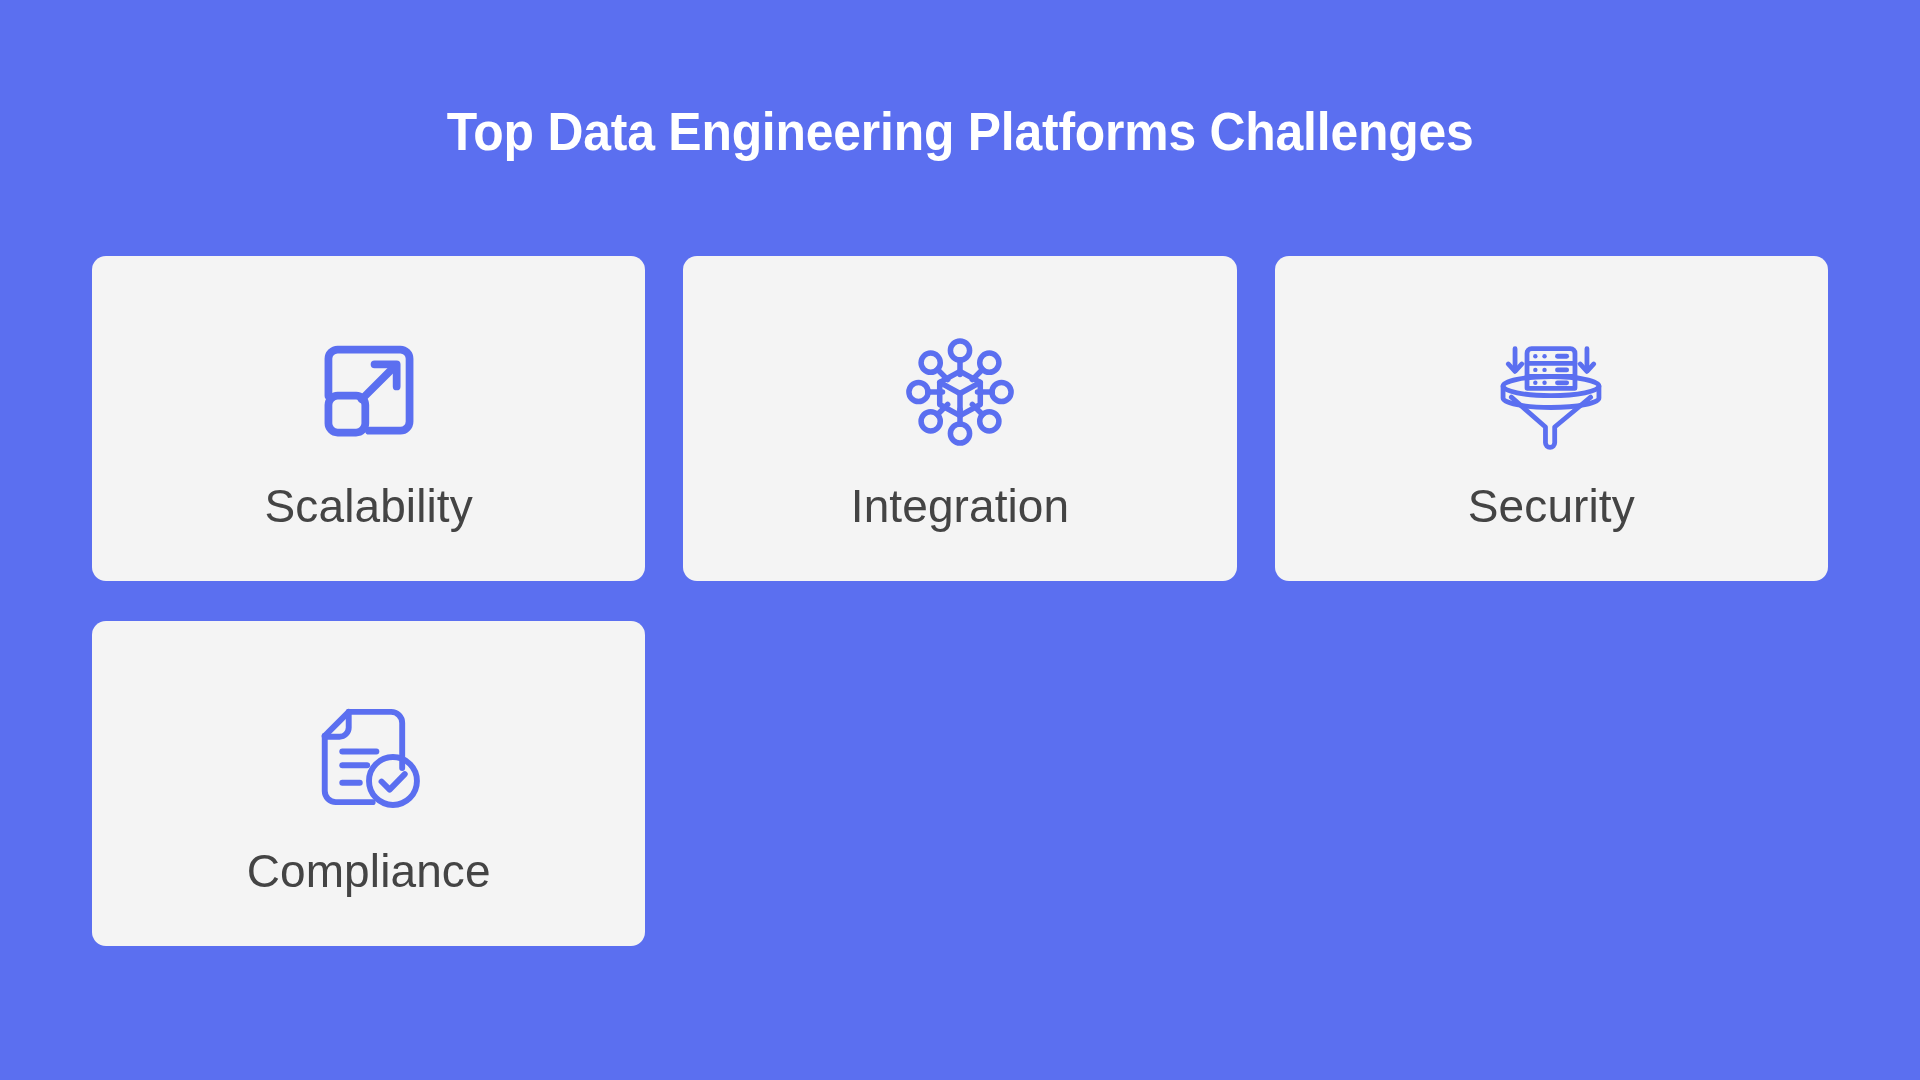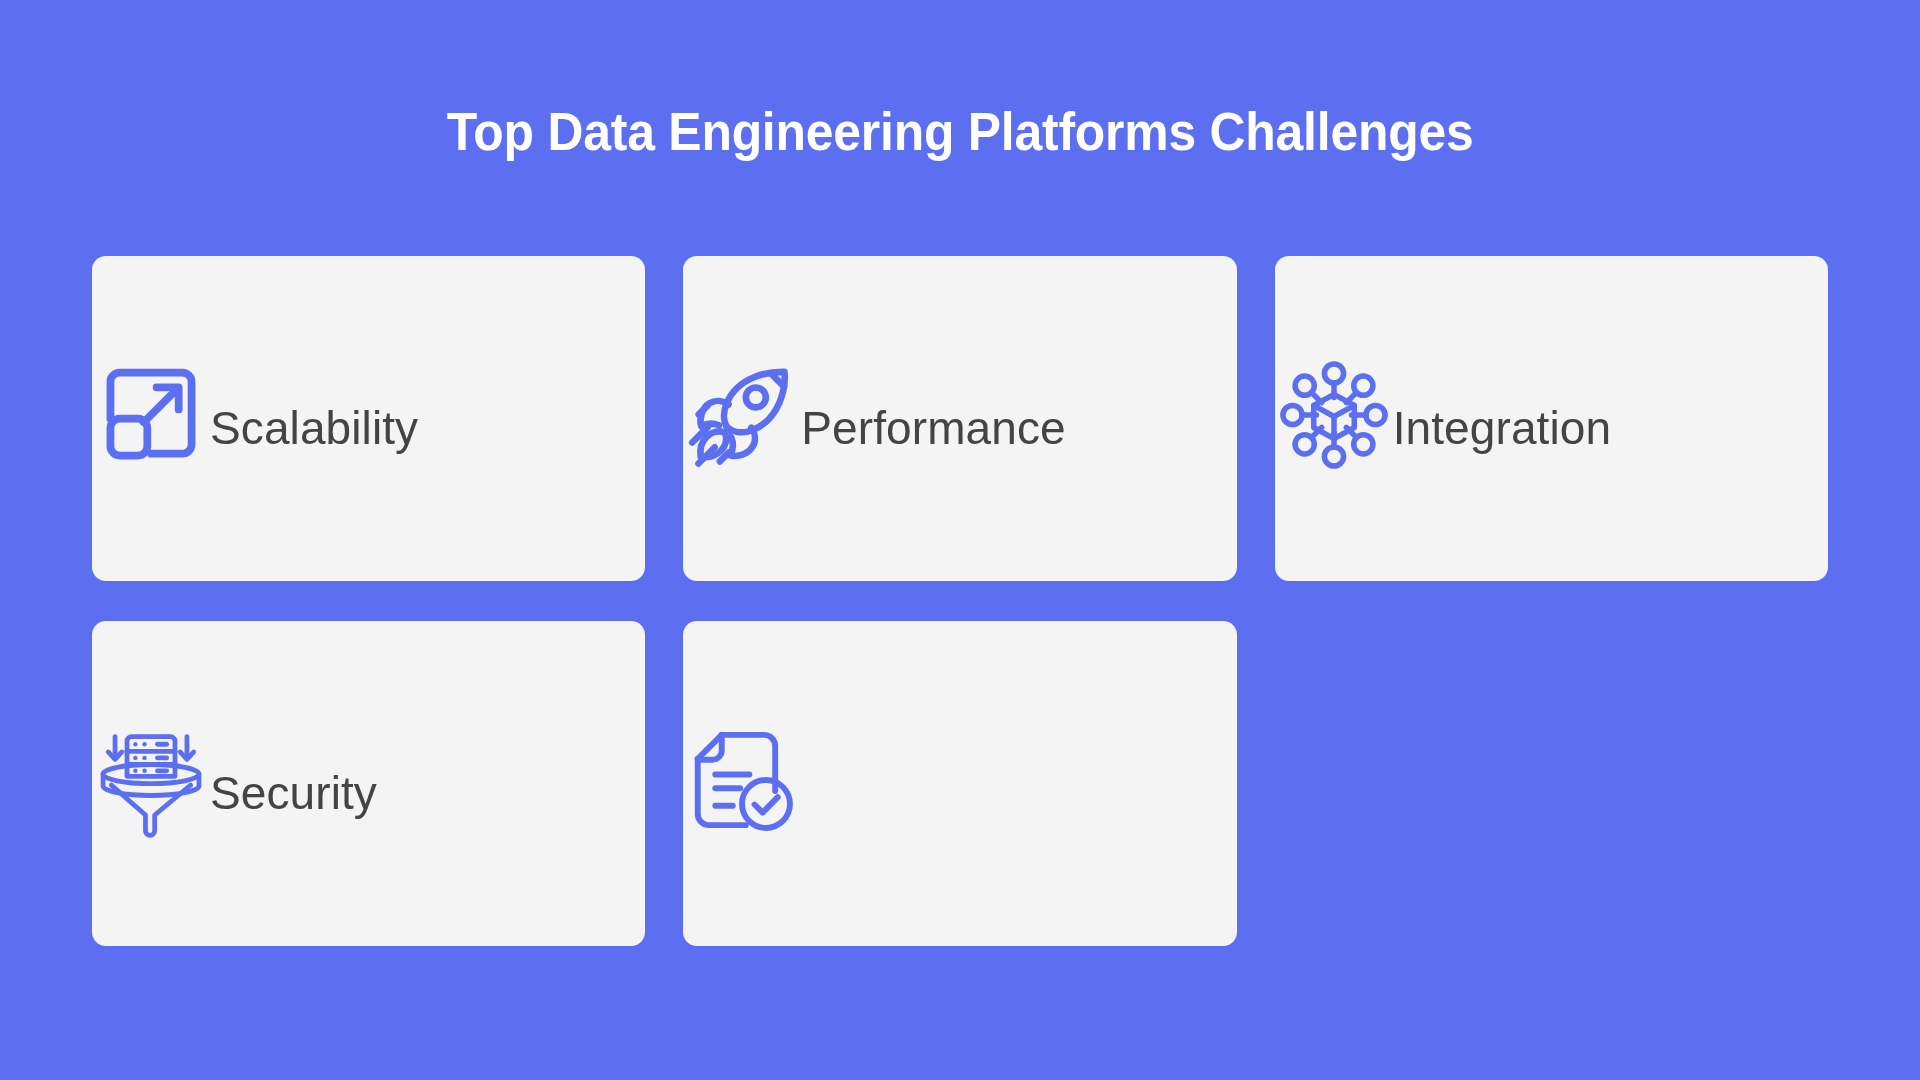--- a/index.html
+++ b/index.html
@@ -51,22 +51,23 @@
     grid-template-columns:repeat(3, 1fr);
     grid-template-rows:repeat(2, 325px);
     column-gap:38px;
     row-gap:40px;
   }
 
   .card {
     background:#F4F4F4;
     border-radius:14px;
     display:flex;
-    flex-direction:row;
+    flex-direction:column;
     align-items:center;
+    justify-content:center;
     padding-top:18px;
   }
 
   .card-icon {
     height:130px;
     display:flex;
     align-items:center;
     justify-content:center;
     margin-bottom:26px;
   }
@@ -100,41 +101,20 @@
         <svg viewBox="0 0 64 64" fill="none" stroke="#5B6FF0" stroke-width="4.2" stroke-linecap="round" stroke-linejoin="round">
           <path d="M10 34 V14 a5 5 0 0 1 5-5 h34 a5 5 0 0 1 5 5 v34 a5 5 0 0 1 -5 5 H32"></path>
           <rect x="10" y="34" width="20" height="20" rx="5"></rect>
           <path d="M28 36 L46 18"></path>
           <path d="M35 17 H47 V29"></path>
         </svg>
       </div>
       <div class="card-label">Scalability</div>
     </div>
 
-    <div class="card">
-      <div class="card-icon">
-        <svg viewBox="0 0 64 64" fill="none" stroke="#5B6FF0" stroke-width="3.6" stroke-linecap="round" stroke-linejoin="round">
-          <path d="M25.5 40.5 C18 33 24 17.5 38.5 11.5 C45 8.9 51.5 8.5 55 8.6
-                   c0.4 3.5 0 10 -2.6 16.5 C46.4 39.6 31 45.6 23.5 38.1"></path>
-          <circle cx="39.5" cy="22.5" r="5.4"></circle>
-          <path d="M47.8 9.6 L54.8 16.6"></path>
-          <path d="M24.7 26.3 c-3-2.2-7-2.6-10.2-0.7 -4.3 2.6 -5.8 8.5 -4.6 12.6
-                   3.2-1.9 6.7-1.9 9.6-0.6"></path>
-          <path d="M37.1 38.9 c2.2 3 2.6 7 0.7 10.2 -2.6 4.3 -8.2 5.9 -12.3 4.7
-                   1.9-3.2 1.9-6.9 0.6-9.8"></path>
-          <path d="M22.6 41.4 c-3.3-1.1-7.1-0.3-9.7 2.3 -3 3-3.8 7.5-3.3 11
-                   3.5 0.5 8-0.3 11-3.3 2.6-2.6 3.4-6.3 2.3-9.6"></path>
-          <path d="M13.3 26.9 L8.5 31.7"></path>
-          <path d="M13.5 38.4 L5 46.9"></path>
-          <path d="M17.2 49.5 L8.4 58.3"></path>
-          <path d="M24.8 52.4 L20 57.2"></path>
-        </svg>
-      </div>
-      <div class="card-label">Performance</div>
-    </div>
 
     <div class="card">
       <div class="card-icon">
         <svg viewBox="0 0 64 64" fill="none" stroke="#5B6FF0" stroke-width="3" stroke-linecap="round" stroke-linejoin="round">
 
           <path d="M32 14.5 V22.5"></path>
           <path d="M32 41.5 V49.5"></path>
           <path d="M14.5 32 H22.5"></path>
           <path d="M41.5 32 H49.5"></path>
           <path d="M19.8 19.8 L25.3 25.3"></path>
@@ -198,16 +178,17 @@
           <path d="M8 20.5 V50.5 a6 6 0 0 0 6 6 H34"></path>
           <path d="M21 7.5 L8 20.5"></path>
           <path d="M21 7.5 V16 a5 5 0 0 1 -5 5 H8"></path>
           <path d="M17.5 29 H36"></path>
           <path d="M17.5 36.5 H31"></path>
           <path d="M17.5 46 H27"></path>
           <circle cx="45" cy="45" r="13"></circle>
           <path d="M38.8 45.3 L43.2 49.7 L51.4 41.3"></path>
         </svg>
       </div>
+      <div class="card-label">Compliance</div>
     </div>
 
   </div>
 </div>
 
 </body></html>

